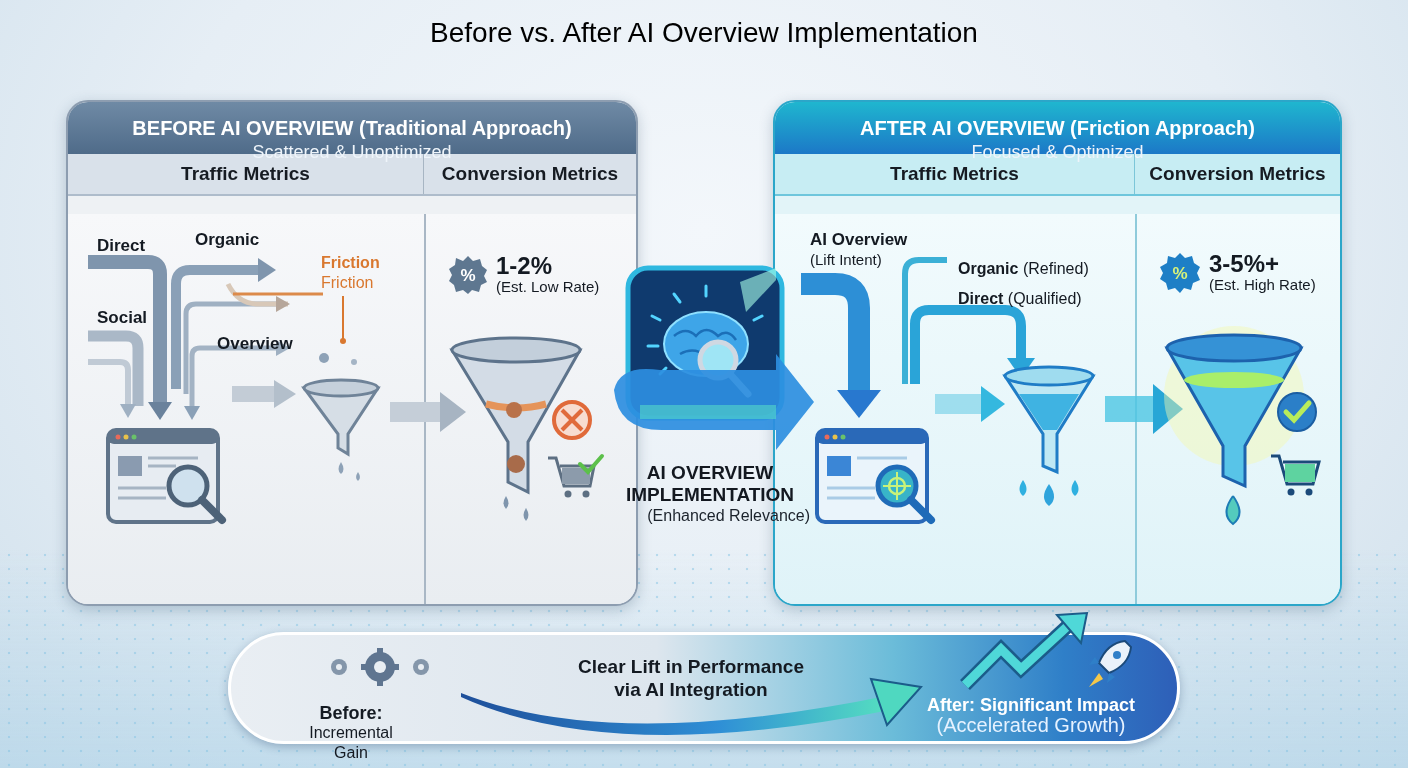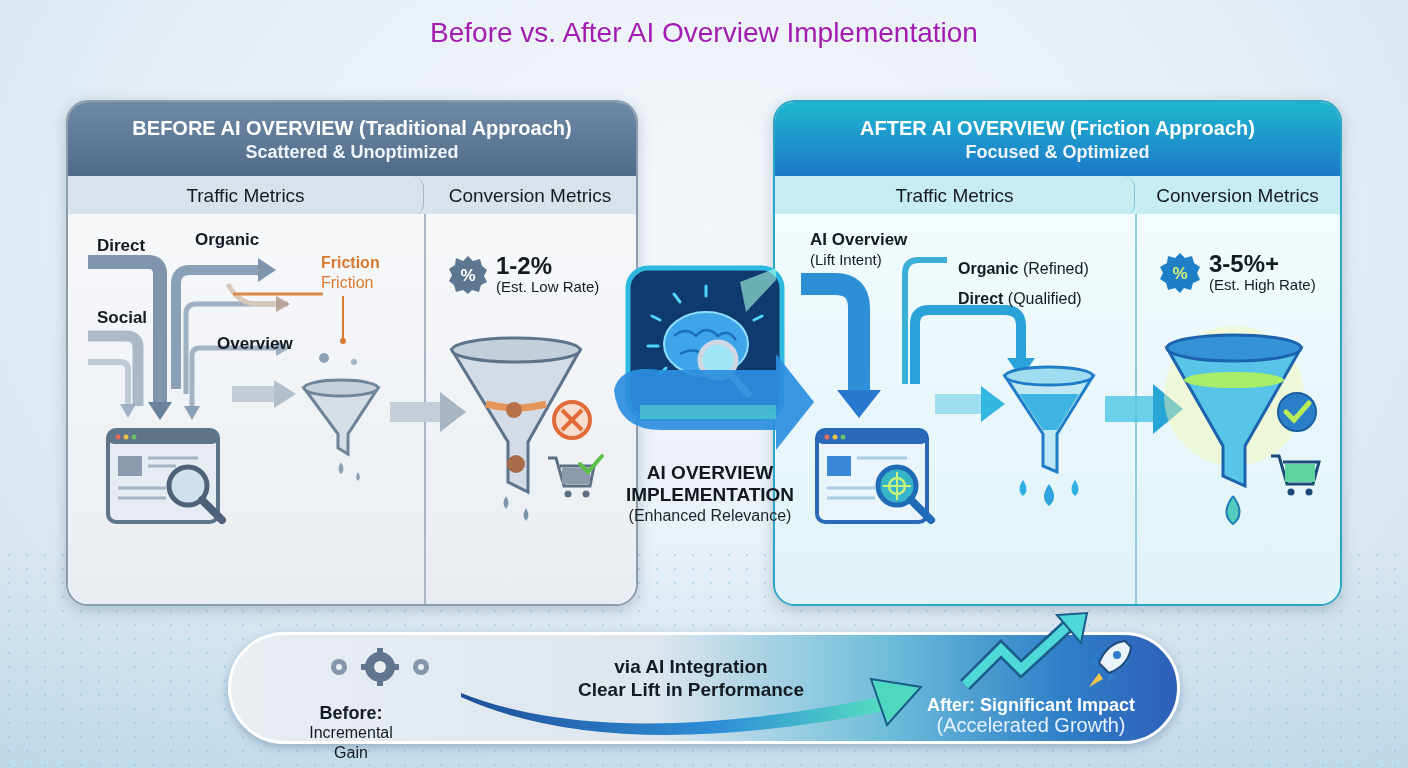--- a/index.html
+++ b/index.html
@@ -15,39 +15,39 @@
     background:
       radial-gradient(circle, rgba(120,190,225,0.55) 1.2px, transparent 1.6px) 0 0/18px 14px,
       linear-gradient(180deg, rgba(210,230,242,0) 0%, rgba(170,210,232,0.6) 100%);
     opacity: 0.8;
   }
   .title {
     position: absolute; top: 16px; left: 0; width: 100%; text-align: center;
     line-height: 34px;
   }
   .title .t1 { font-size: 29px; font-weight: bold; color: #161b24; letter-spacing: -0.3px; }
-  .title .t2 { font-size: 28px; color: #a21caf; }
+  .title .t2 { font-size: 28px; color: #000000; }
 
   .panel {
     position: absolute; top: 100px; height: 506px; border-radius: 22px; overflow: hidden;
     box-shadow: 0 4px 14px rgba(40,70,100,0.25);
   }
   .panel.before { left: 66px; width: 572px; border: 2px solid #8d9db0; background: #eef1f4; }
   .panel.after  { left: 773px; width: 569px; border: 2px solid #2ba6c9; background: #e2f4f8; }
 
-  .panel-head { height: 74px; text-align: center; padding-top: 14px; }
+  .panel-head { height: 52px; text-align: center; padding-top: 14px; }
   .before .panel-head { background: linear-gradient(180deg, #6f8aa5 0%, #4f6b89 100%); }
   .after .panel-head { background: linear-gradient(180deg, #1fb6cf 0%, #1c78c7 100%); }
   .panel-head .h1 { color: #fff; font-size: 20px; font-weight: bold; line-height: 24px; }
-  .panel-head .h2 { color: #eef4fa; font-size: 18px; line-height: 24px; font-weight: bold; }
+  .panel-head .h2 { color: #eef4fa; font-size: 18px; line-height: 24px; }
 
   .col-heads { display: flex; height: 42px; border-bottom: 2px solid #aebccb; }
   .before .col-heads { background: #d9e1ea; }
   .after .col-heads { background: #c7edf3; border-bottom-color: #6ec6dc; }
-  .col-heads div { display: flex; align-items: center; justify-content: center; font-size: 19px; font-weight: normal; color: #161b22; border-radius: 12px; }
+  .col-heads div { display: flex; align-items: center; justify-content: center; font-size: 19px; font-weight: bold; color: #161b22; }
   .col-heads .c1 { width: 356px; border-right: 1.5px solid #a7b5c3; }
   .after .col-heads .c1 { width: 360px; border-right-color: #7cc6d8; }
   .col-heads .c2 { flex: 1; }
 
   .body-area { position: absolute; top: 112px; left: 0; right: 0; bottom: 0; }
   .divider { position: absolute; top: 0; bottom: 0; width: 1.5px; background: #a9b7c5; }
   .before .divider { left: 356px; }
   .after .divider { left: 360px; background: #8fcbdb; }
   .after .body-area { background: linear-gradient(180deg, #f2fbfd 0%, #dff3f8 100%); }
   .before .body-area { background: linear-gradient(180deg, #f7f8fa 0%, #e9edf1 100%); }
@@ -56,21 +56,21 @@
   .lbl .sub { font-weight: normal; }
 
   .rate { position: absolute; display: flex; align-items: center; gap: 8px; }
   .rate .val { font-size: 24px; font-weight: bold; line-height: 24px; }
   .rate .est { font-size: 15px; line-height: 18px; }
 
   svg { position: absolute; overflow: visible; }
 
   .center-label { position: absolute; left: 610px; top: 462px; width: 200px; text-align: center; }
   .center-label .l1, .center-label .l2 { font-size: 19px; font-weight: bold; line-height: 22px; color: #131820; }
-  .center-label .l3 { font-size: 16px; line-height: 20px; color: #1b222b; }
+  .center-label .l3 { font-size: 16px; line-height: 20px; color: #1b222b; text-align: right; }
 
   .bottom-bar {
     position: absolute; left: 228px; top: 632px; width: 952px; height: 112px;
     border-radius: 56px; border: 3px solid #ffffff;
     background: linear-gradient(90deg, #e9eef3 0%, #dde6ee 45%, #6bbcd9 70%, #2f7fc8 88%, #2e5fb8 100%);
     box-shadow: 0 3px 10px rgba(30,60,100,0.3);
   }
   .bottom-bar .before-txt { position: absolute; left: 60px; top: 56px; width: 120px; text-align: center; }
   .bottom-bar .before-txt .b1 { font-size: 18px; font-weight: bold; line-height: 20px; margin-top: 12px; }
   .bottom-bar .before-txt .b2 { font-size: 16px; line-height: 20px; }
@@ -345,22 +345,22 @@
       <linearGradient id="cg" x1="0" x2="1" y1="0" y2="0">
         <stop offset="0" stop-color="#1e4f9a"></stop>
           <stop offset="0.6" stop-color="#2f8fd6"></stop>
           <stop offset="1" stop-color="#56e0c0"></stop>
       </linearGradient>
     </defs>
     <path d="M10 58 Q160 118 440 60 L434 76 Q160 130 10 62 Z" fill="url(#cg)"></path>
     <polygon points="420,44 470,52 436,90" fill="#4fd8c0" stroke="#1b5c8a" stroke-width="2"></polygon>
   </svg>
   <div class="mid-txt">
+    <div>Clear Lift in Performance</div>
     <div>via AI Integration</div>
-    <div>Clear Lift in Performance</div>
   </div>
   <svg width="140" height="80" style="left:730px;top:-22px">
     <path d="M4 72 L40 36 L60 56 L110 10" fill="none" stroke="#1b5c8a" stroke-width="14" stroke-linejoin="miter"></path>
     <path d="M4 72 L40 36 L60 56 L110 10" fill="none" stroke="#4fd8d8" stroke-width="9" stroke-linejoin="miter"></path>
     <polygon points="96,2 126,0 120,30" fill="#4fd8d8" stroke="#1b5c8a" stroke-width="2"></polygon>
   </svg>
   <svg width="50" height="60" style="left:854px;top:2px">
     <path d="M40 4 Q22 6 14 26 L24 36 Q44 28 46 10 Z" fill="#eaf2fa" stroke="#1b4a7a" stroke-width="2"></path>
     <circle cx="32" cy="18" r="4" fill="#2f7fc8"></circle>
     <path d="M14 26 L4 28 L10 20 Z M24 36 L22 46 L30 40 Z" fill="#2f7fc8"></path>

